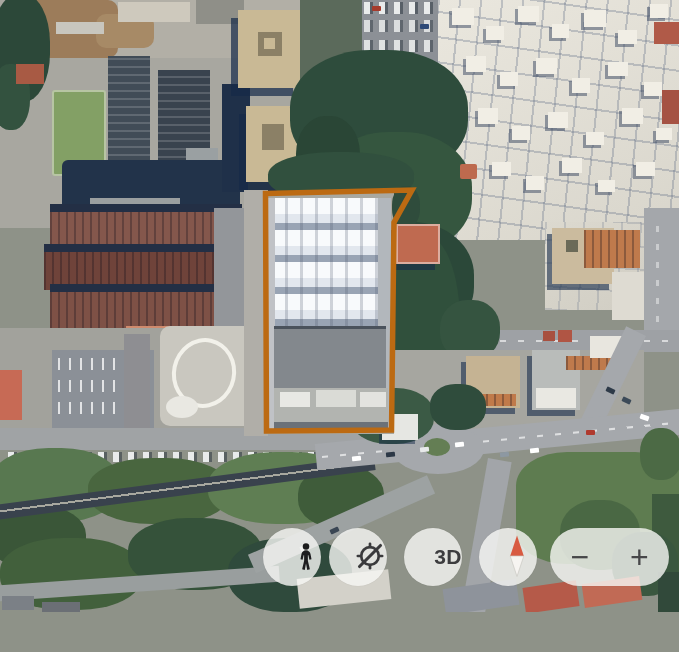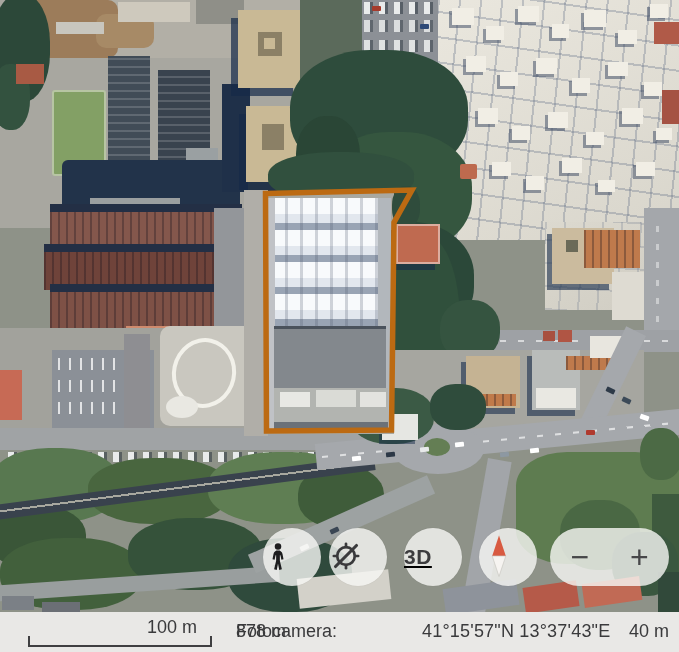--- a/index.html
+++ b/index.html
@@ -23,22 +23,22 @@
   .ribs{background-image:repeating-linear-gradient(90deg, rgba(20,16,26,.30) 0 2px, transparent 2px 8px);}
   .stripesV{background:repeating-linear-gradient(90deg, rgba(255,255,255,.75) 0 2px, transparent 2px 11px);}
   .carsstrip{background:repeating-linear-gradient(90deg,#e9ebeb 0 6px, rgba(45,55,65,.55) 6px 9px, transparent 9px 15px);}
   .dashes{background:repeating-linear-gradient(90deg, rgba(255,255,255,.85) 0 6px, transparent 6px 18px);}
   .vdashes{background:repeating-linear-gradient(0deg, rgba(255,255,255,.7) 0 6px, transparent 6px 18px);}
   .hall{background:repeating-linear-gradient(180deg,#f8fafc 0 16px,#e2e7ee 16px 25px,#99a4b4 25px 32px);}
   .vents{background:repeating-linear-gradient(90deg, rgba(80,90,110,.25) 0 3px, transparent 3px 15px);}
   .overlay-svg{position:absolute;left:0;top:0;z-index:50;pointer-events:none;}
   .controls{position:absolute;left:0;top:0;width:679px;height:612px;z-index:60;pointer-events:none;}
   .ctl{position:absolute;width:58px;height:58px;border-radius:50%;border:none;padding:0;
-    background:rgba(247,247,245,.80);display:flex;align-items:center;justify-content:flex-start;
-    pointer-events:auto;cursor:pointer;box-shadow:0 0 1px rgba(0,0,0,.15);text-decoration:underline;}
+    background:rgba(247,247,245,.80);display:flex;align-items:center;justify-content:flex-end;
+    pointer-events:auto;cursor:pointer;box-shadow:0 0 1px rgba(0,0,0,.15);}
   .pill{position:absolute;width:119px;height:58px;border-radius:29px;background:rgba(247,247,245,.80);
     display:flex;pointer-events:auto;box-shadow:0 0 1px rgba(0,0,0,.15);}
   .pill button{flex:1;border:none;background:transparent;font-family:"Liberation Sans",sans-serif;
     font-size:32px;font-weight:400;color:#474749;cursor:pointer;padding:0;line-height:56px;}
   .threed{font-size:21px;font-weight:700;color:#3c3c3e;letter-spacing:.5px;}
   .statusbar{position:absolute;left:0;top:612px;width:679px;height:40px;background:#e9e8e6;z-index:70;
     color:#3a3a3c;font-size:18px;}
   .statusbar span{position:absolute;white-space:nowrap;}
   .bracket{position:absolute;left:28px;top:24px;width:184px;height:11px;
     border-left:2px solid #3f3f41;border-right:2px solid #3f3f41;border-bottom:2px solid #3f3f41;}
@@ -276,23 +276,13 @@
           </svg>
         </span>
       </button>
       <div class="pill" style="left:550px;top:528px">
         <button>−</button>
         <button>+</button>
       </div>
     </div>
   </div>
 
-  <div class="statusbar">
-    <span class="scalelabel">100 m</span>
-    <div class="bracket"></div>
-    <span class="cam">
-        <span>Fotocamera:</span> 
-        <span>878 m</span>
-      </span>
-    <span class="coords">41°15'57"N 13°37'43"E</span>
-    <span class="alt">40 m</span>
-  </div>
 </div>
 
 </body></html>

